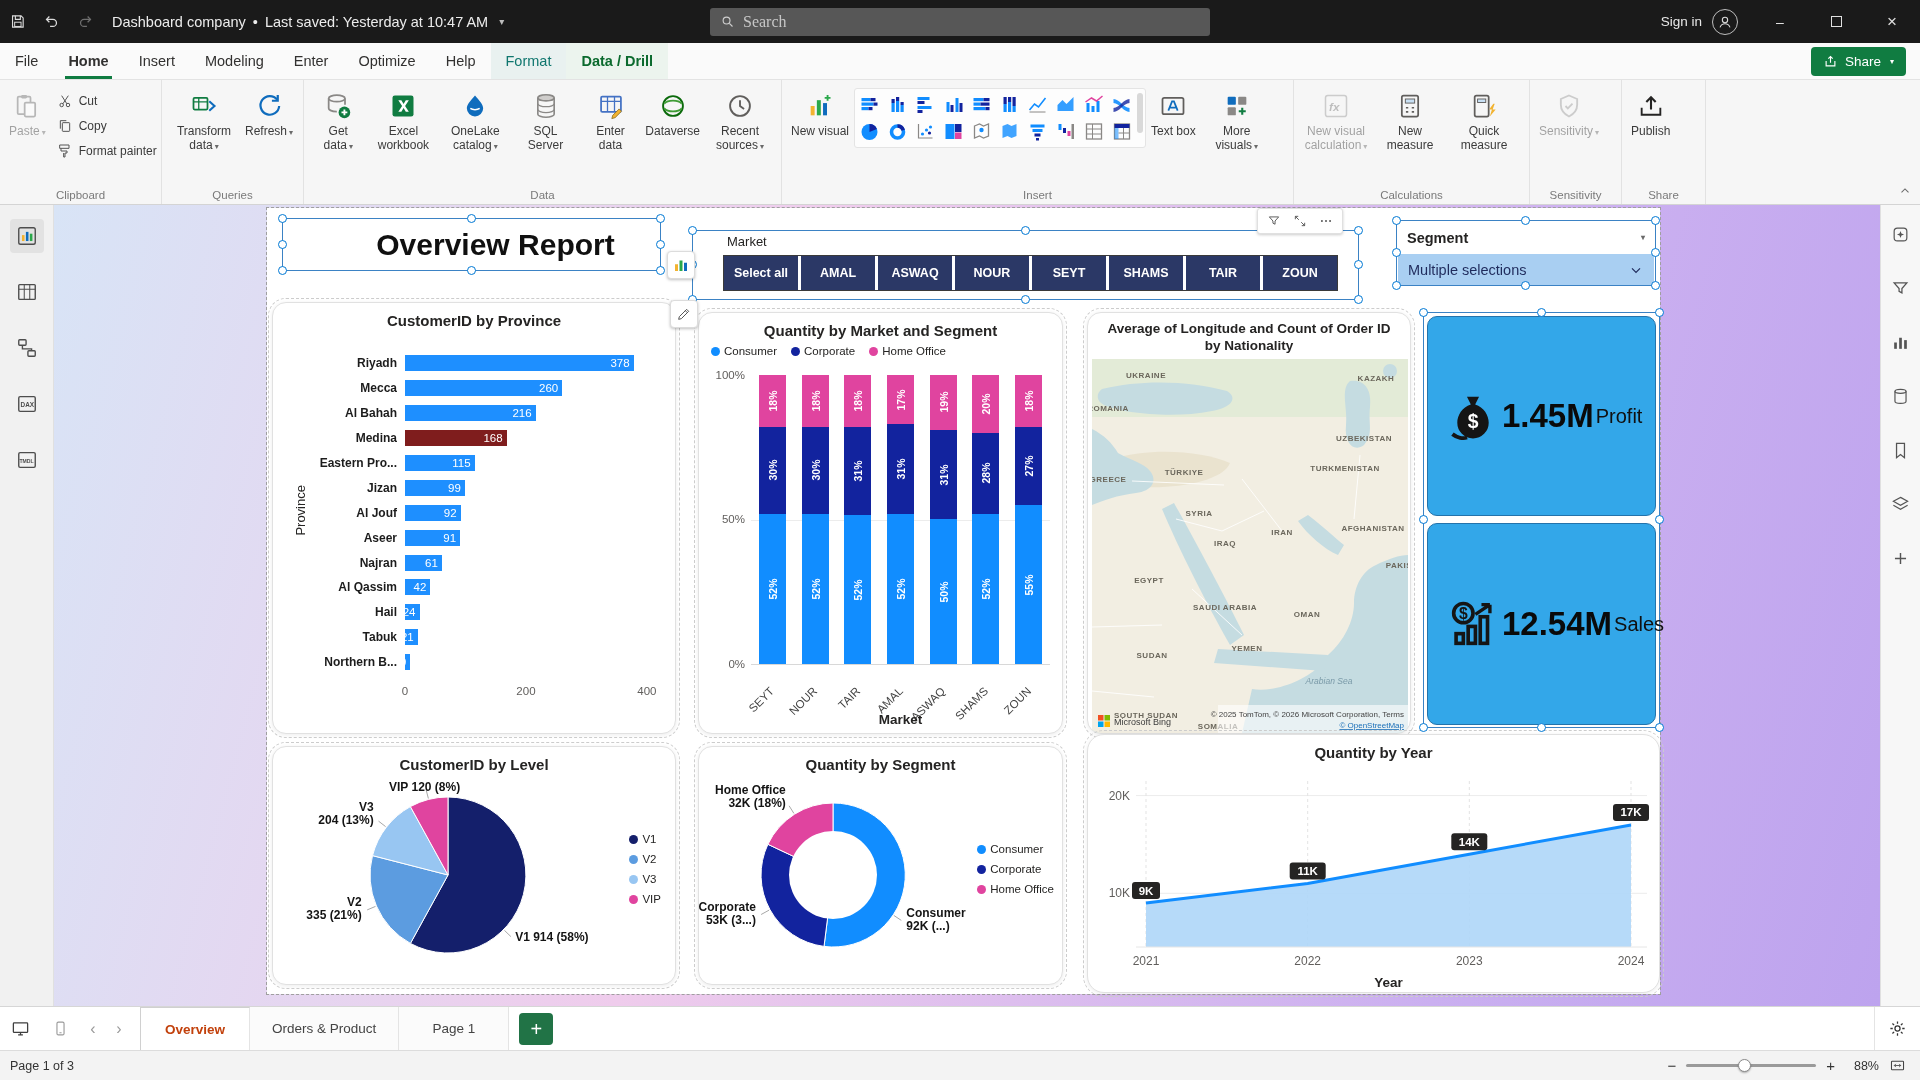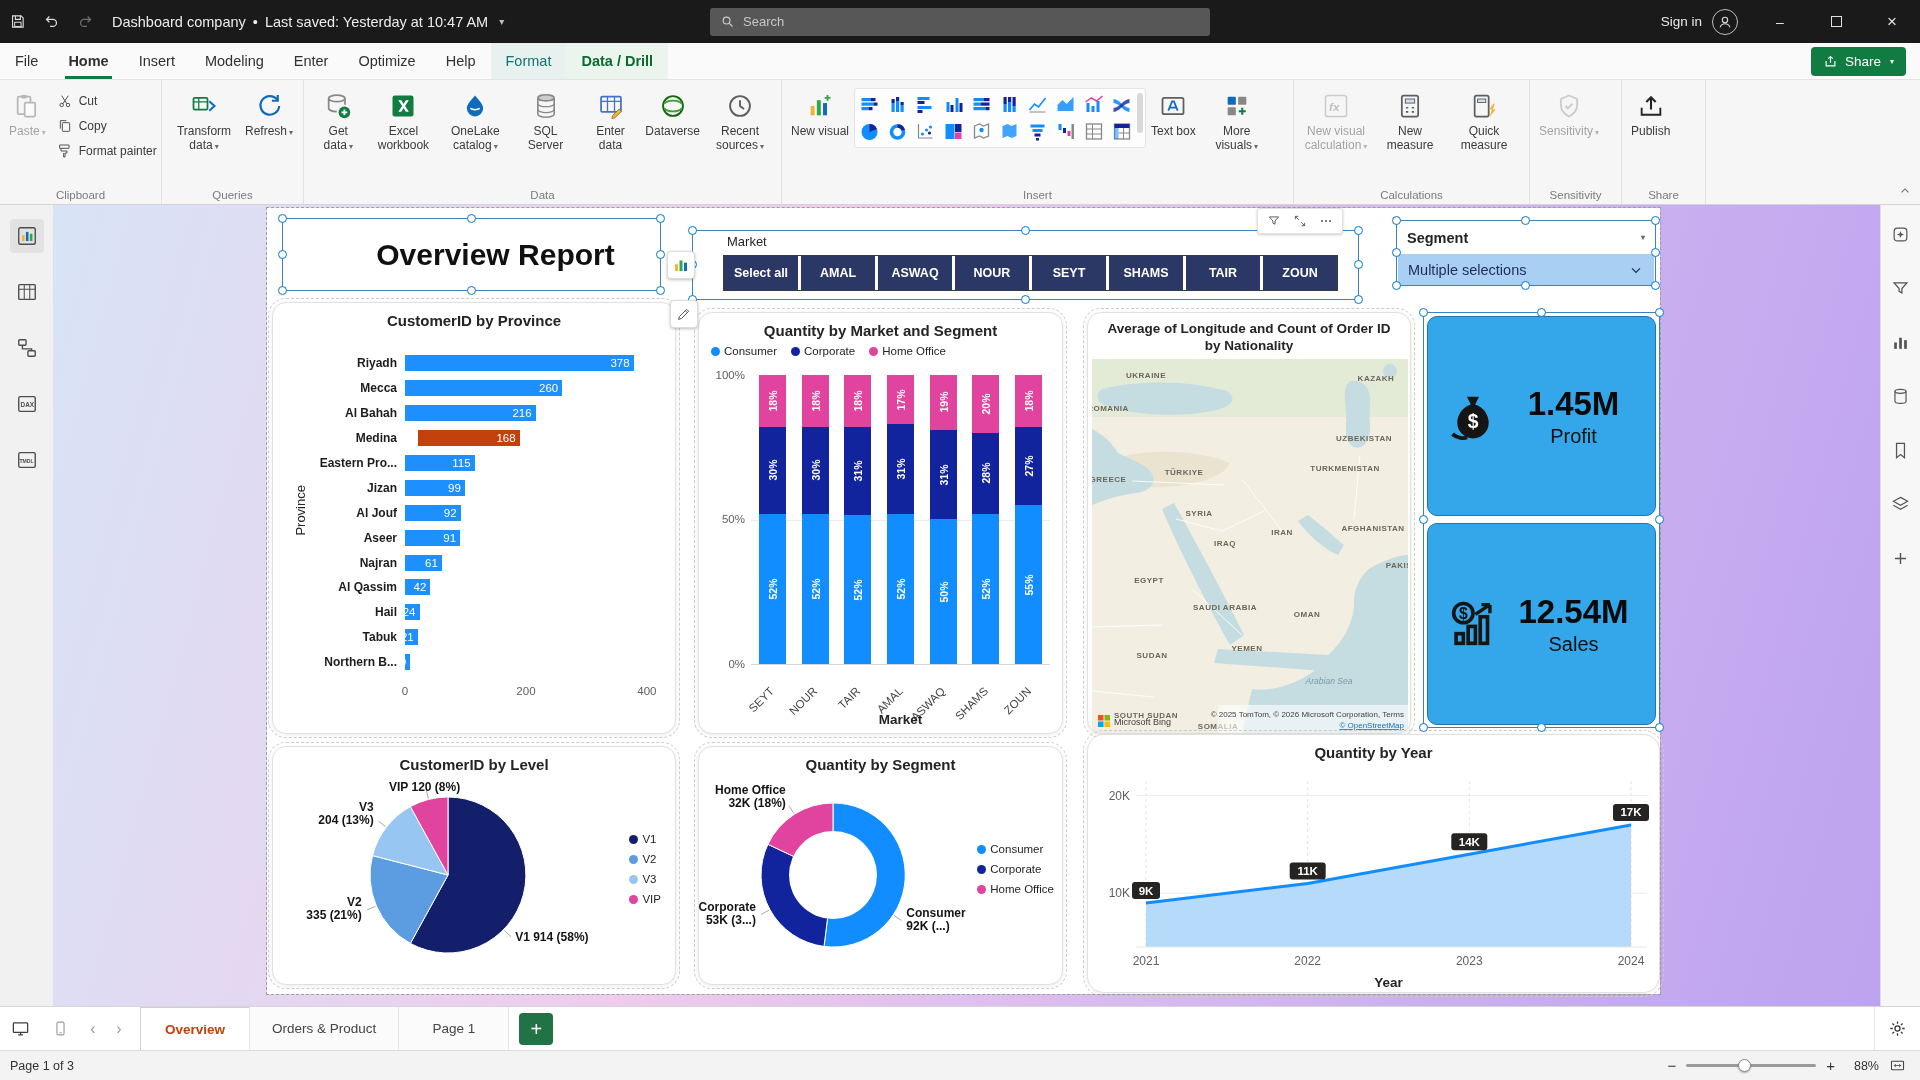--- a/index.html
+++ b/index.html
@@ -6,21 +6,21 @@
 html,body{width:1920px;height:1080px;overflow:hidden;background:#fff;}
 #app{position:relative;width:1920px;height:1080px;}
 
 
 .titlebar{position:absolute;top:0;left:0;right:0;height:43px;background:#1a1a1a;display:flex;align-items:center;color:#e8e8e8;z-index:30;}
 .tb-ic{width:34px;height:43px;display:flex;align-items:center;justify-content:center;color:#dcdcdc;cursor:pointer;}
 .tb-ic.dim{color:#6f6f6f;}
 .tb-title{display:flex;align-items:center;gap:7px;font-size:14.5px;color:#ececec;margin-left:10px;white-space:nowrap;}
 .tb-caret{font-size:10px;color:#bdbdbd;margin-left:4px;}
 .tb-search{position:absolute;left:50%;transform:translateX(-50%);width:500px;height:28px;background:#575757;border-radius:3px;display:flex;align-items:center;padding:0 10px;gap:8px;color:#cfcfcf;}
-.tb-search input{flex:1;background:transparent;border:none;outline:none;color:#e5e5e5;font-size:13px;}
+.tb-search input{flex:1;background:transparent;border:none;outline:none;color:#e5e5e5;font-size:16px;font-family:Liberation Serif, serif;}
 .tb-search input::placeholder{color:#c7c7c7;}
 .tb-right{margin-left:auto;display:flex;align-items:center;height:100%;}
 .signin{font-size:13.5px;margin-right:10px;cursor:pointer;}
 .avatar{width:26px;height:26px;border-radius:50%;border:1.5px solid #bdbdbd;display:flex;align-items:center;justify-content:center;margin-right:14px;cursor:pointer;color:#dcdcdc;}
 .winbtn{width:56px;height:43px;display:flex;align-items:center;justify-content:center;font-size:14px;color:#e0e0e0;cursor:pointer;}
 .winbtn .maxbox{width:11px;height:11px;border:1.3px solid #e0e0e0;display:inline-block;}
 
 
 .tabsrow{position:absolute;top:43px;left:0;right:0;height:37px;background:#fafafa;border-bottom:1px solid #e3e3e3;display:flex;align-items:center;z-index:29;}
 .rtab{padding:0 15px;height:100%;display:flex;align-items:center;font-size:14.5px;color:#323130;cursor:pointer;position:relative;white-space:nowrap;}
@@ -91,21 +91,21 @@
 .ldot{width:9px;height:9px;border-radius:50%;display:inline-block;margin-right:4px;flex:none;}
 .scol{width:27px;display:flex;flex-direction:column;}
 .sseg{width:100%;display:flex;align-items:center;justify-content:center;}
 .sseg span{transform:rotate(-90deg);color:#fff;font-size:10.5px;font-weight:bold;white-space:nowrap;}
 .sxcat{position:absolute;width:70px;text-align:right;font-size:11.5px;color:#444;transform:rotate(-45deg);transform-origin:100% 50%;}
 .axis-title{font-size:13.5px;font-weight:bold;color:#252423;text-align:center;}
 .ytick{position:absolute;right:0;font-size:11.5px;color:#605e5c;}
 
 
 .kpi-card{border-radius:10px;background:#33a7e9;border:1.5px solid #2473ab;display:flex;align-items:center;padding:0 10px 0 16px;}
-.kpi-text{flex:1;display:flex;flex-direction:column;align-items:center;gap:2px;}
+.kpi-text{flex:1;display:flex;flex-direction:row;align-items:center;gap:2px;}
 .kpi-num{font-size:33px;font-weight:bold;color:#0a0a0a;}
 .kpi-lb{font-size:20px;color:#101010;}
 .kpi-tools{position:absolute;display:flex;gap:16px;color:#555;}
 .kpi-tools span{width:18px;height:18px;display:flex;align-items:center;justify-content:center;cursor:pointer;}
 
 
 .vlegend{position:absolute;display:flex;flex-direction:column;gap:8px;font-size:11.5px;color:#252423;}
 .vlegend div{display:flex;align-items:center;padding-left:12px;}
 
 
@@ -652,21 +652,21 @@
           <svg width="22" height="22" viewBox="0 0 24 24" xmlns="http://www.w3.org/2000/svg">
             <rect x="3" y="4" width="18" height="16" rx="1.5" fill="none" stroke="currentColor" stroke-width="1.5"></rect>
             <text x="3.8" y="15.5" font-size="5.6" font-weight="bold" fill="currentColor">TMDL</text>
           </svg>
         </div>
       </div>
 
     <div class="canvas">
       <div class="page">
 
-        <div class="visual selected" style="left:15px;top:10px;width:379px;height:73px;padding-left:48px;">
+        <div class="visual selected" style="left:15px;top:10px;width:379px;height:53px;padding-left:48px;">
           <div class="v-title-text">Overview Report</div>
         <div class="handle h-nw"></div>
             <div class="handle h-n"></div>
             <div class="handle h-ne"></div>
             <div class="handle h-e"></div>
             <div class="handle h-se"></div>
             <div class="handle h-s"></div>
             <div class="handle h-sw"></div>
             <div class="handle h-w"></div>
           </div>
@@ -778,21 +778,21 @@
                 <div class="bcat">Al Bahah</div>
                 <div class="btrack">
                   <div class="bbar" style="width: 51.4286%; background: rgb(30, 143, 255);">
                     <span class="bval">216</span>
                   </div>
                 </div>
               </div>
               <div class="brow">
                 <div class="bcat">Medina</div>
                 <div class="btrack">
-                  <div class="bbar" style="width: 40%; background: #c2410c; margin-left: 13px;">
+                  <div class="bbar" style="width: 40%; background: #7f1d1d;">
                     <span class="bval">168</span>
                   </div>
                 </div>
               </div>
               <div class="brow">
                 <div class="bcat">Eastern Pro...</div>
                 <div class="btrack">
                   <div class="bbar" style="width: 27.381%; background: rgb(30, 143, 255);">
                     <span class="bval">115</span>
                   </div>

